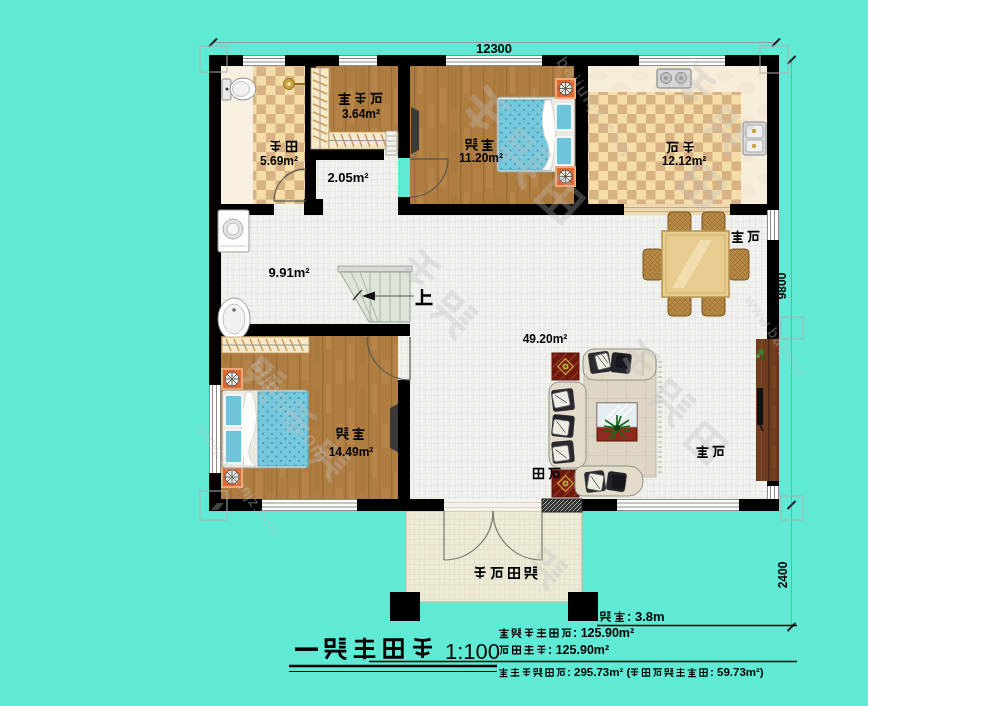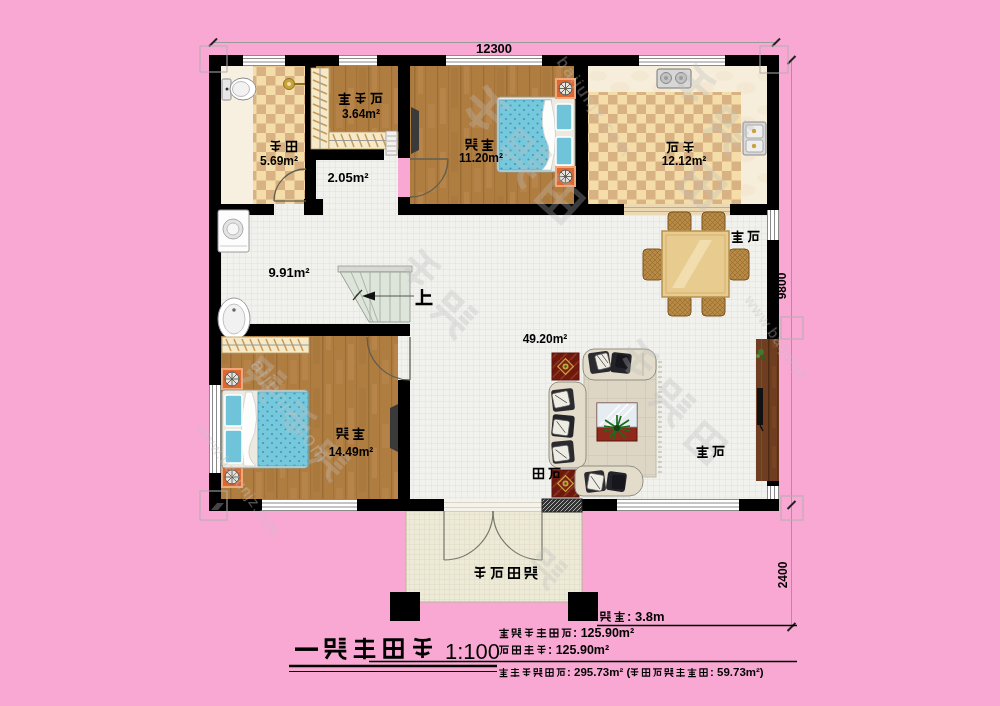--- a/index.html
+++ b/index.html
@@ -1,16 +1,16 @@
 <!DOCTYPE html>
 <html><head>
 <meta charset="utf-8">
 <style>
 html,body{margin:0;padding:0;background:#ffffff;}
-#c{position:relative;width:1000px;height:706px;background:#f9a8d4;overflow:hidden;font-family:"Liberation Sans",sans-serif;}
+#c{position:relative;width:868px;height:706px;background:#5eead4;overflow:hidden;font-family:"Liberation Sans",sans-serif;}
 </style>
 </head>
 <body>
 <div id="c">
 <svg width="1000" height="706" viewBox="0 0 1000 706" xmlns="http://www.w3.org/2000/svg">
 <defs>
 <pattern id="checker" width="19" height="19" patternUnits="userSpaceOnUse">
   <rect width="19" height="19" fill="#f4dda9"></rect>
   <rect x="0" y="0" width="9.5" height="9.5" fill="#d9b284"></rect>
   <rect x="9.5" y="9.5" width="9.5" height="9.5" fill="#d9b284"></rect>

